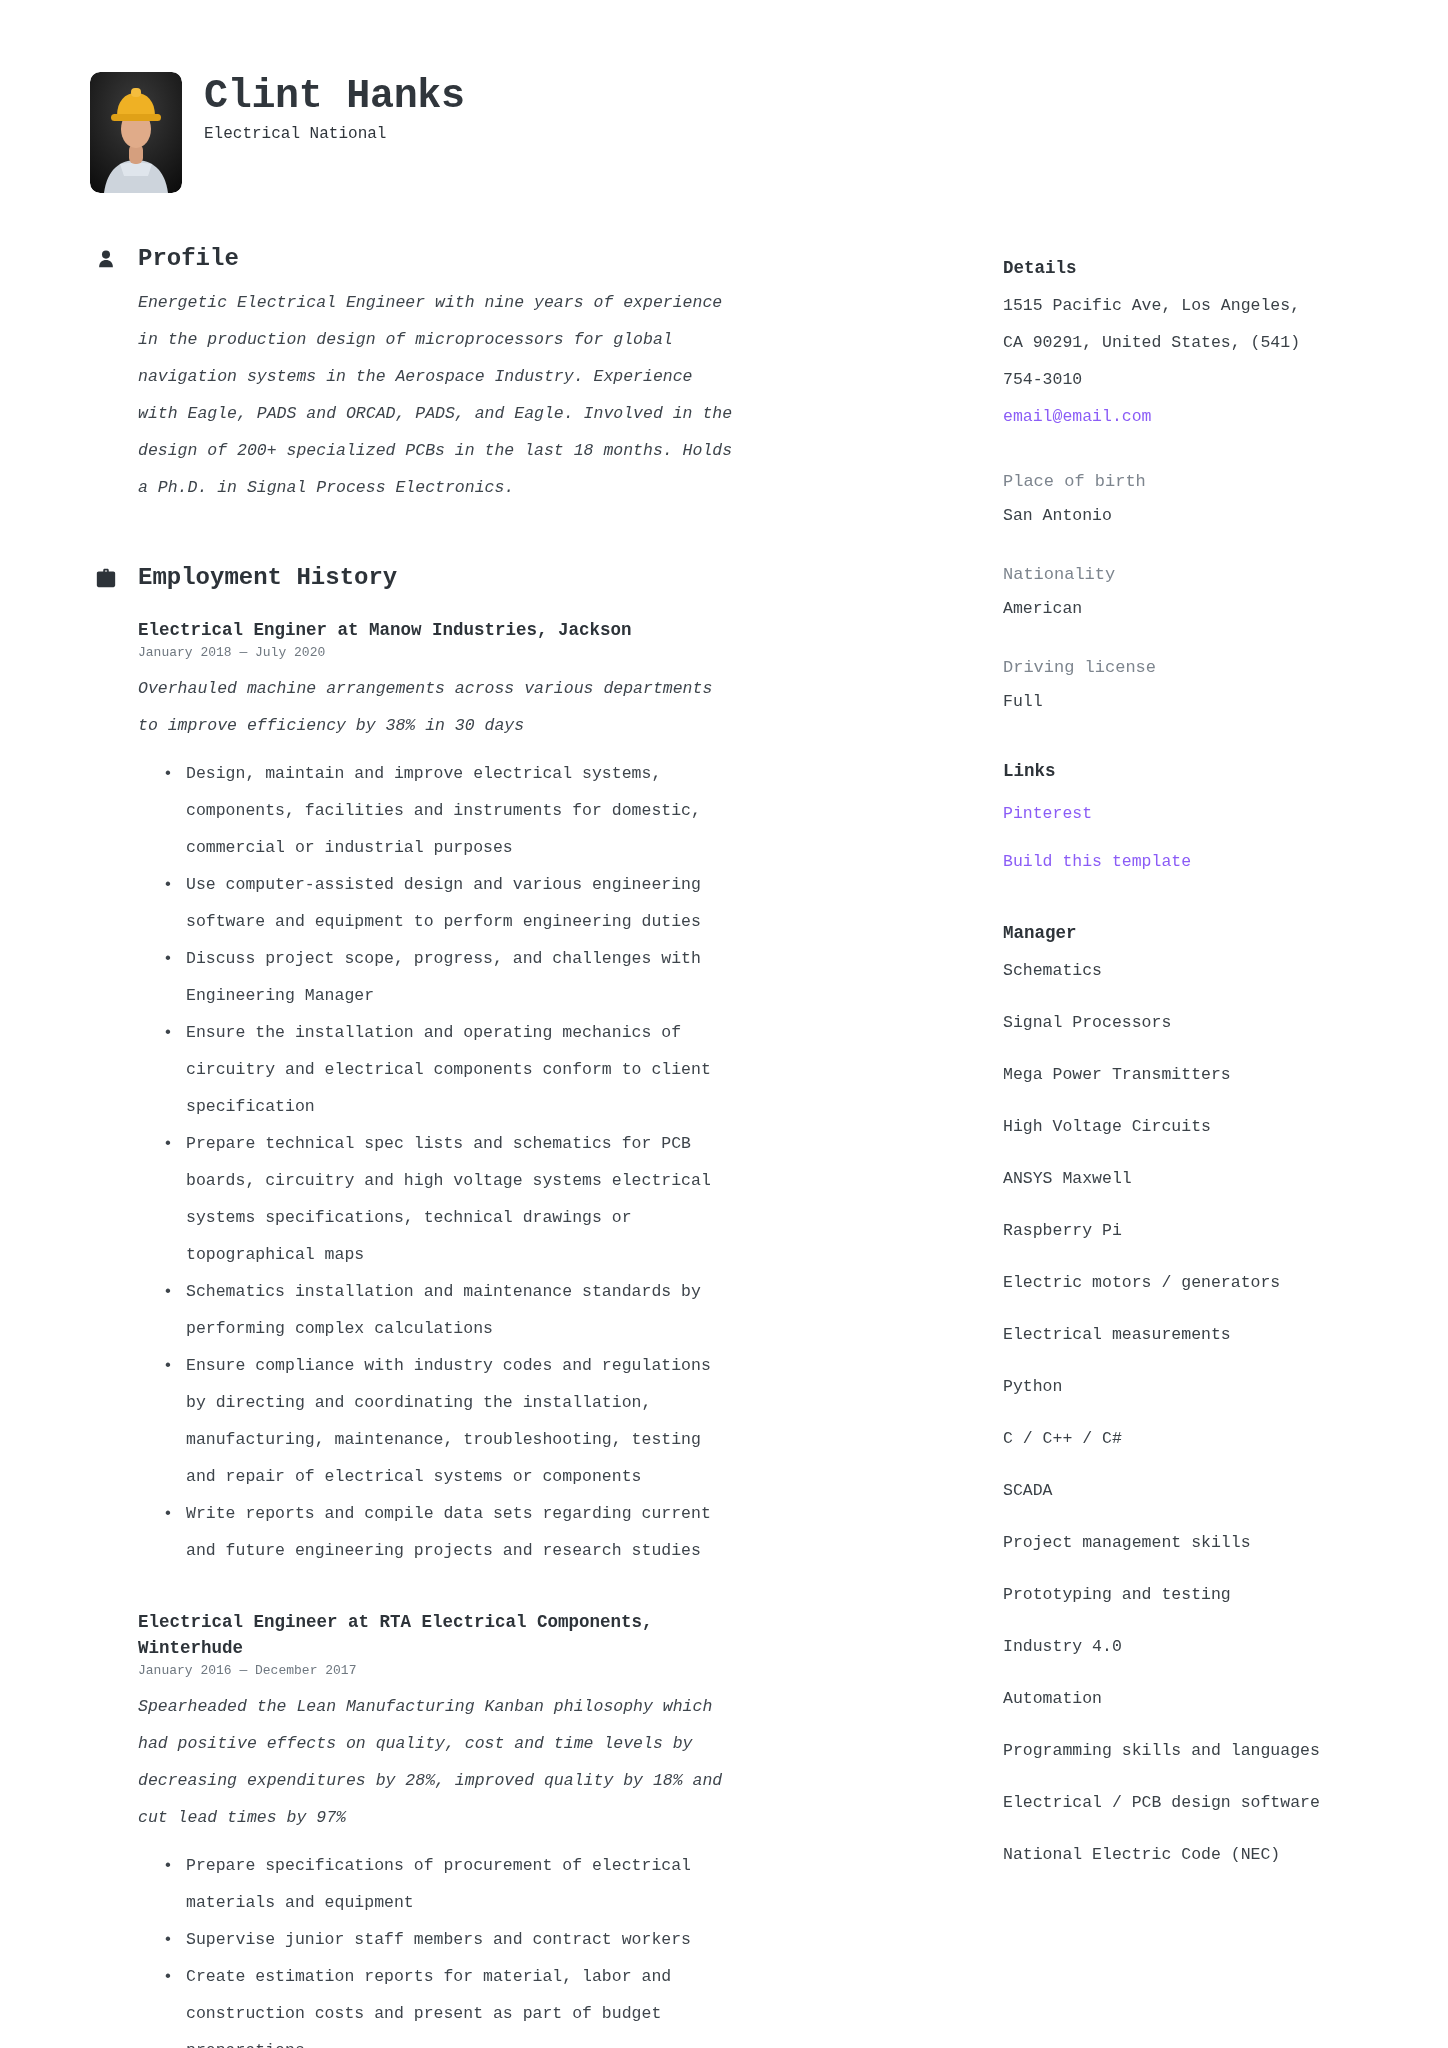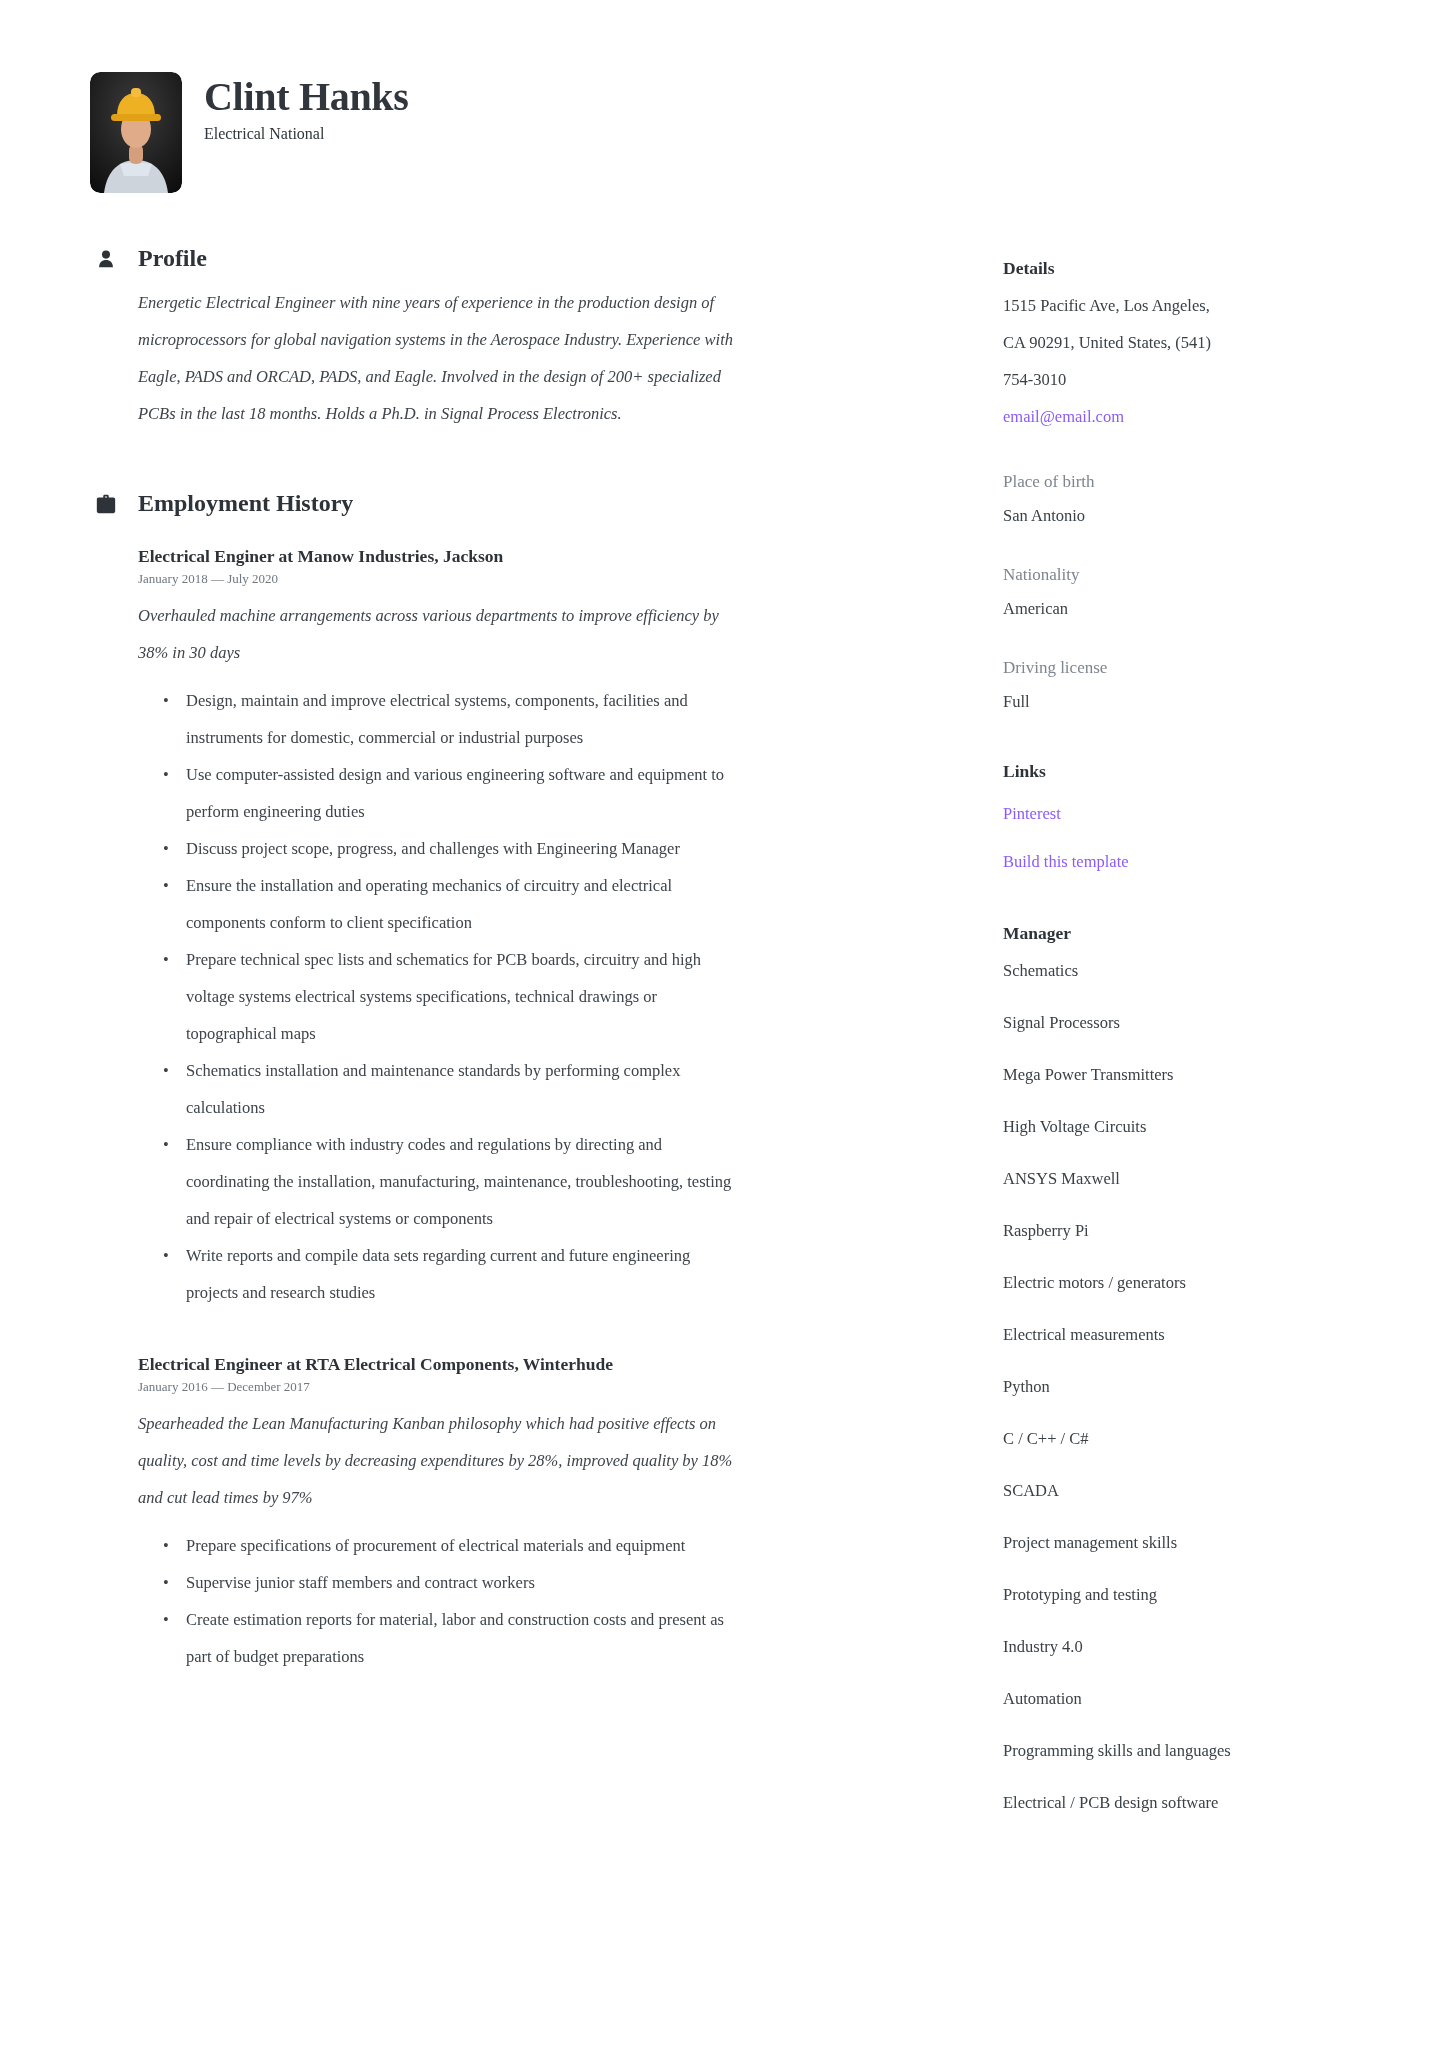--- a/index.html
+++ b/index.html
@@ -1,18 +1,18 @@
 <!DOCTYPE html>
 <html><head>
 <meta charset="utf-8">
 <style>
   html,body { margin:0; padding:0; background:#fff; }
   .page {
     position:relative; width:1448px; height:2048px; overflow:hidden;
-    background:#ffffff; font-family:Liberation Serif, serif;
+    background:#ffffff; font-family:Liberation Mono, monospace;
     color:#3d444b; -webkit-font-smoothing:antialiased;
   }
   
   .header { display:flex; align-items:flex-start; padding:72px 0 0 90px; }
   .photo { width:92px; height:121px; border-radius:10px; overflow:hidden; flex:0 0 auto; }
   .photo svg { display:block; width:92px; height:121px; }
   .header-text { margin-left:22px; }
   .name { margin:2px 0 0; font-size:40px; line-height:46px; font-weight:700; color:#30363c; letter-spacing:-0.3px; }
   .subtitle { margin-top:5px; font-size:16px; color:#2f353b; }
   
@@ -186,17 +186,18 @@
         <div class="skill-item">Electrical measurements</div>
         <div class="skill-item">Python</div>
         <div class="skill-item">C / C++ / C#</div>
         <div class="skill-item">SCADA</div>
         <div class="skill-item">Project management skills</div>
         <div class="skill-item">Prototyping and testing</div>
         <div class="skill-item">Industry 4.0</div>
         <div class="skill-item">Automation</div>
         <div class="skill-item">Programming skills and languages</div>
         <div class="skill-item">Electrical / PCB design software</div>
+        <div class="skill-item">National Electric Code (NEC)</div>
       </div>
 
     </aside>
   </div>
 </div>
 
 </body></html>

